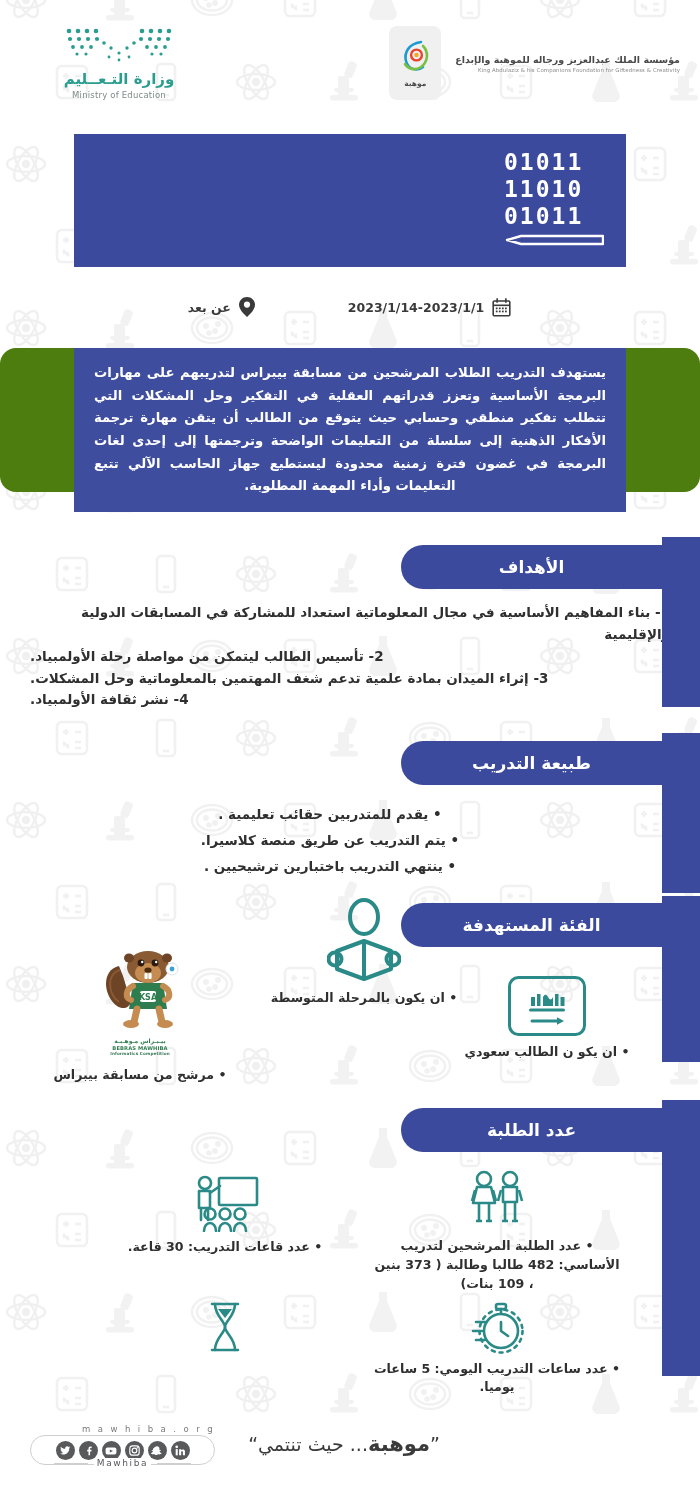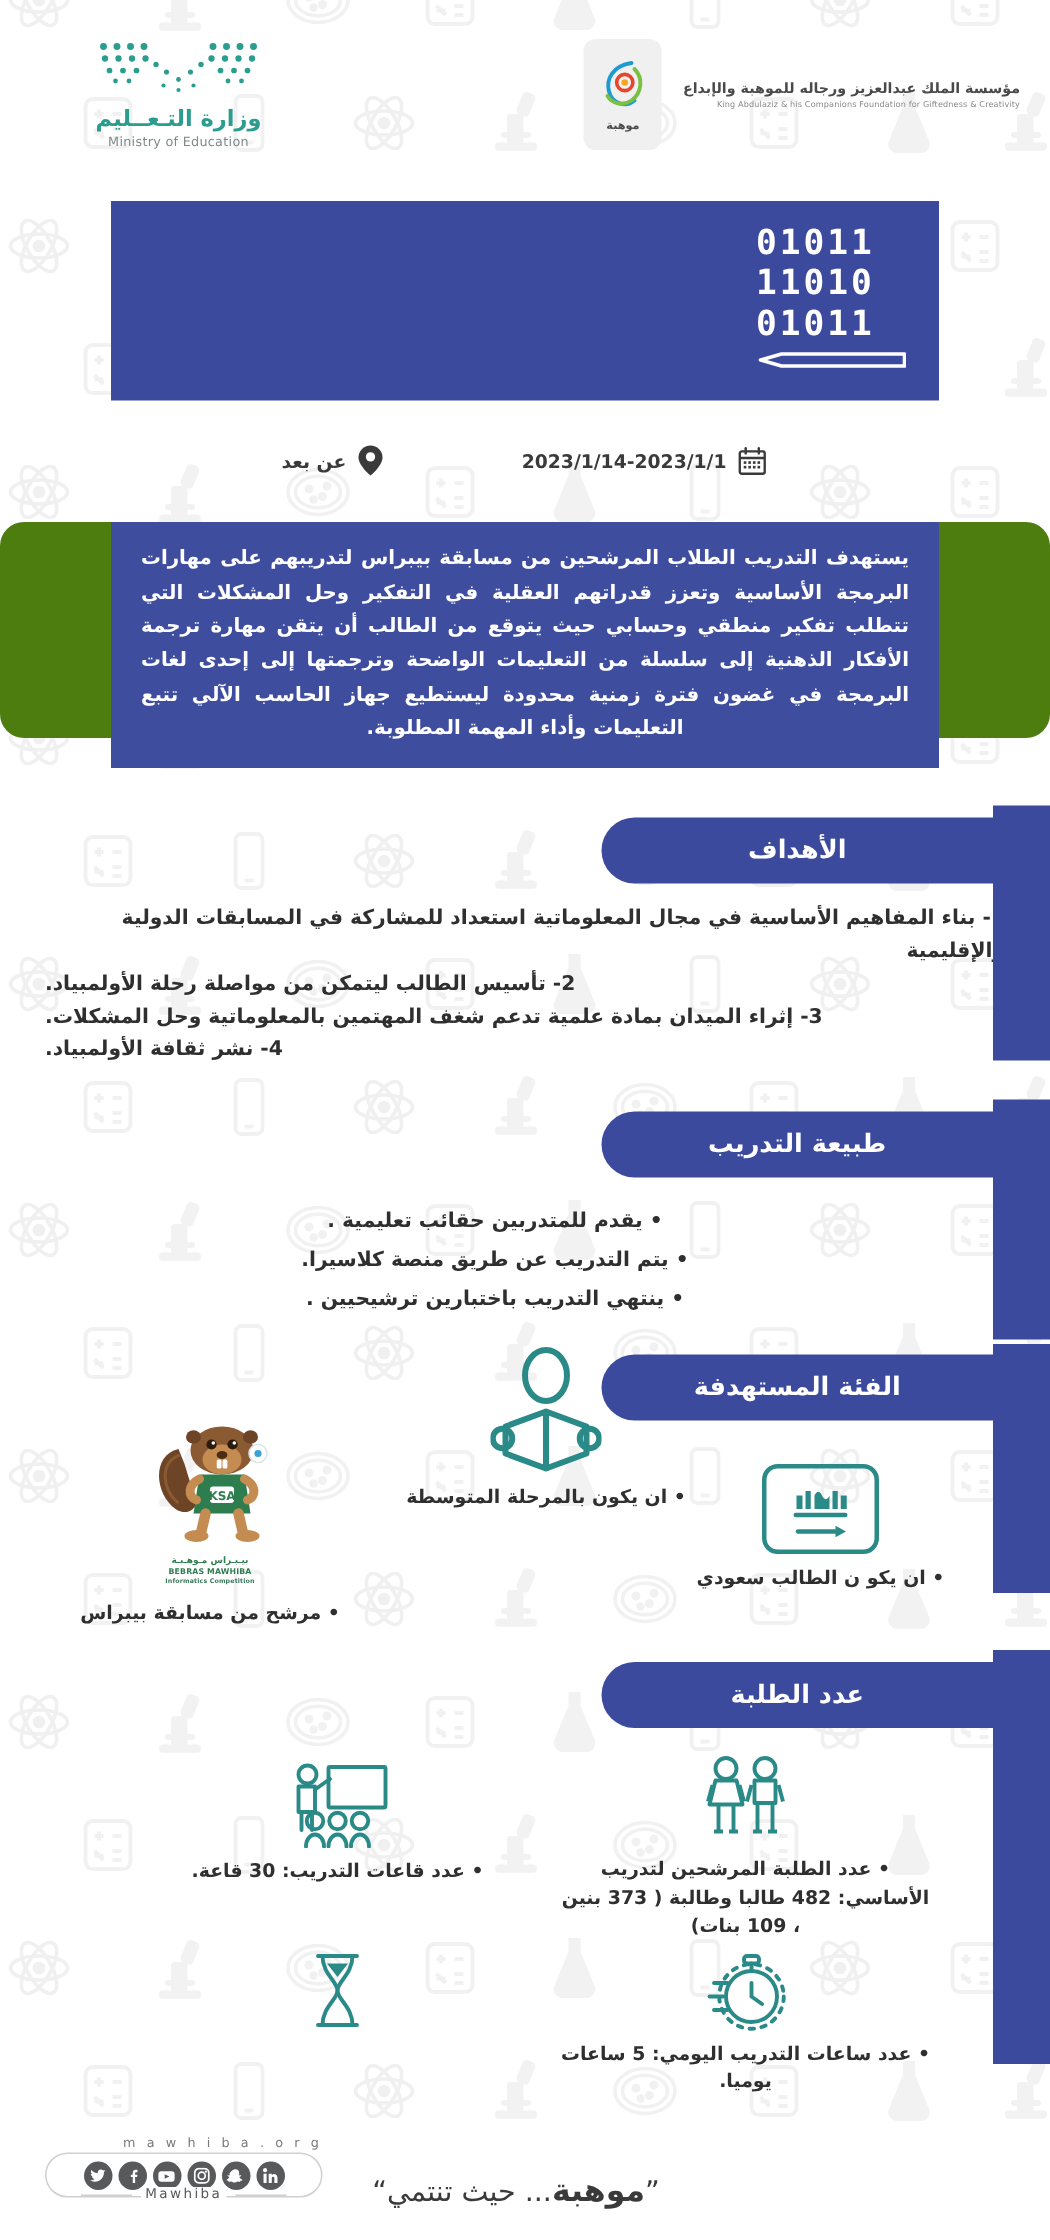--- a/index.html
+++ b/index.html
@@ -102,21 +102,21 @@
   .social-pill{
     border:1px solid #cfcfcf;border-radius:18px;padding:5px 10px 4px;
     display:flex;align-items:center;justify-content:center;gap:4px;
   }
   .sicon{width:19px;height:19px;border-radius:50%;background:#58595b;display:flex;align-items:center;justify-content:center;}
   .brand-line{display:flex;align-items:center;justify-content:center;gap:6px;margin-top:-7px;}
   .brand-line .dash{height:1px;width:34px;background:#cfcfcf;}
   .brand-line .nm{font-size:9px;color:#58595b;letter-spacing:1.6px;background:#fff;padding:0 3px;}
   .slogan{
     position:absolute;left:0;right:12px;top:14px;text-align:center;direction:rtl;
-    font-size:19px;color:#3a3a3a;margin-top:16px;
+    font-size:19px;color:#3a3a3a;
   }
   .slogan .b{font-weight:bold;font-size:21px;}
 </style>
 </head>
 <body>
 
 <div class="bg-pattern">
   <svg viewBox="0 0 700 1493" xmlns="http://www.w3.org/2000/svg">
     <defs>
       <g id="wm-atom" stroke="#f0f0f0" stroke-width="2.4" fill="none">

